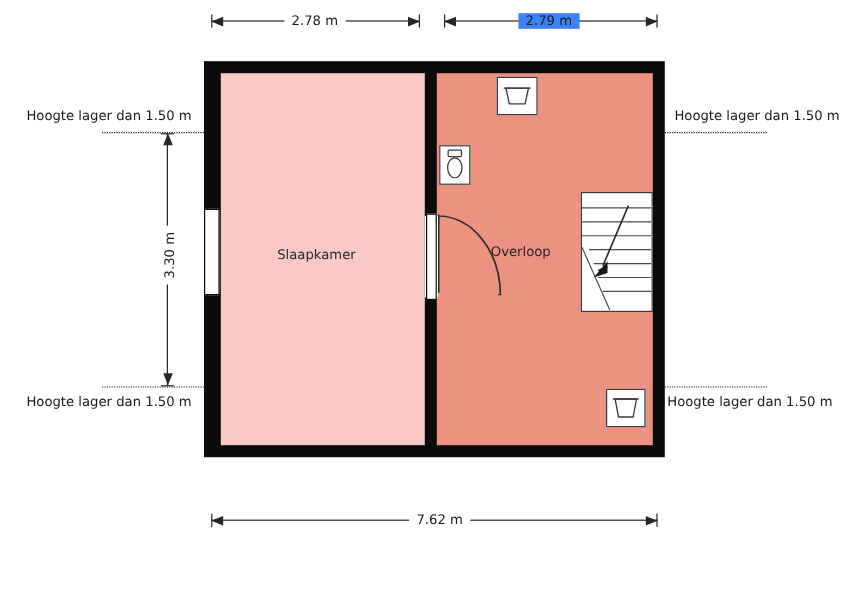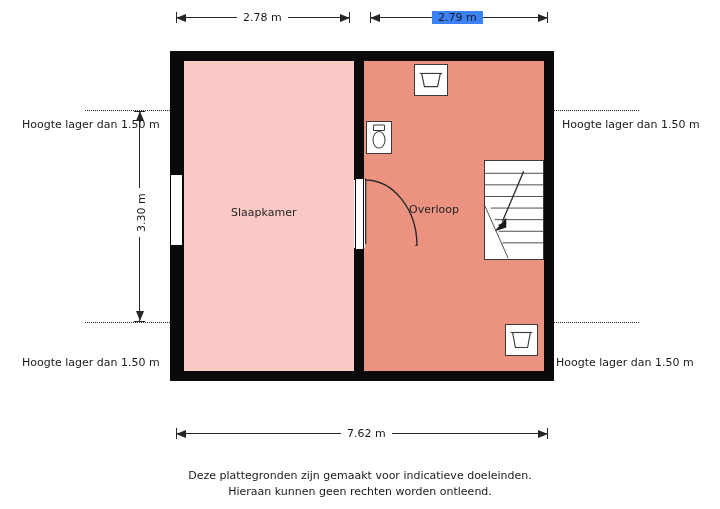--- a/index.html
+++ b/index.html
@@ -166,21 +166,20 @@
   .height-dots {
     position: absolute;
     height: 0;
     border-top: 1px dotted #222222;
   }
   .height-text {
     position: absolute;
     font-size: 11px;
     color: #1a1a1a;
     white-space: nowrap;
-    margin-top: 28px;
   }
   
   .footer {
     position: absolute;
     left: 0;
     top: 468px;
     width: 720px;
     text-align: center;
     font-size: 11px;
     line-height: 16px;
@@ -298,18 +297,14 @@
     <polygon points="0,6 10,2 10,10" fill="#262626"></polygon>
   </svg>
   <svg style="position:absolute; left:538px; top:428px; width:14px; height:12px;">
     <polygon points="10,6 0,2 0,10" fill="#262626"></polygon>
   </svg>
   <div class="dim-text" style="left:341px; top:427px; background:#ffffff; padding:0 6px;">7.62 m</div>
 
   <div class="room-label label-bedroom">Slaapkamer</div>
   <div class="room-label label-landing">Overloop</div>
 
-  <div class="footer">
-    <div>Deze plattegronden zijn gemaakt voor indicatieve doeleinden.</div>
-    <div>Hieraan kunnen geen rechten worden ontleend.</div>
-  </div>
 
 </div>
 
 </body></html>

